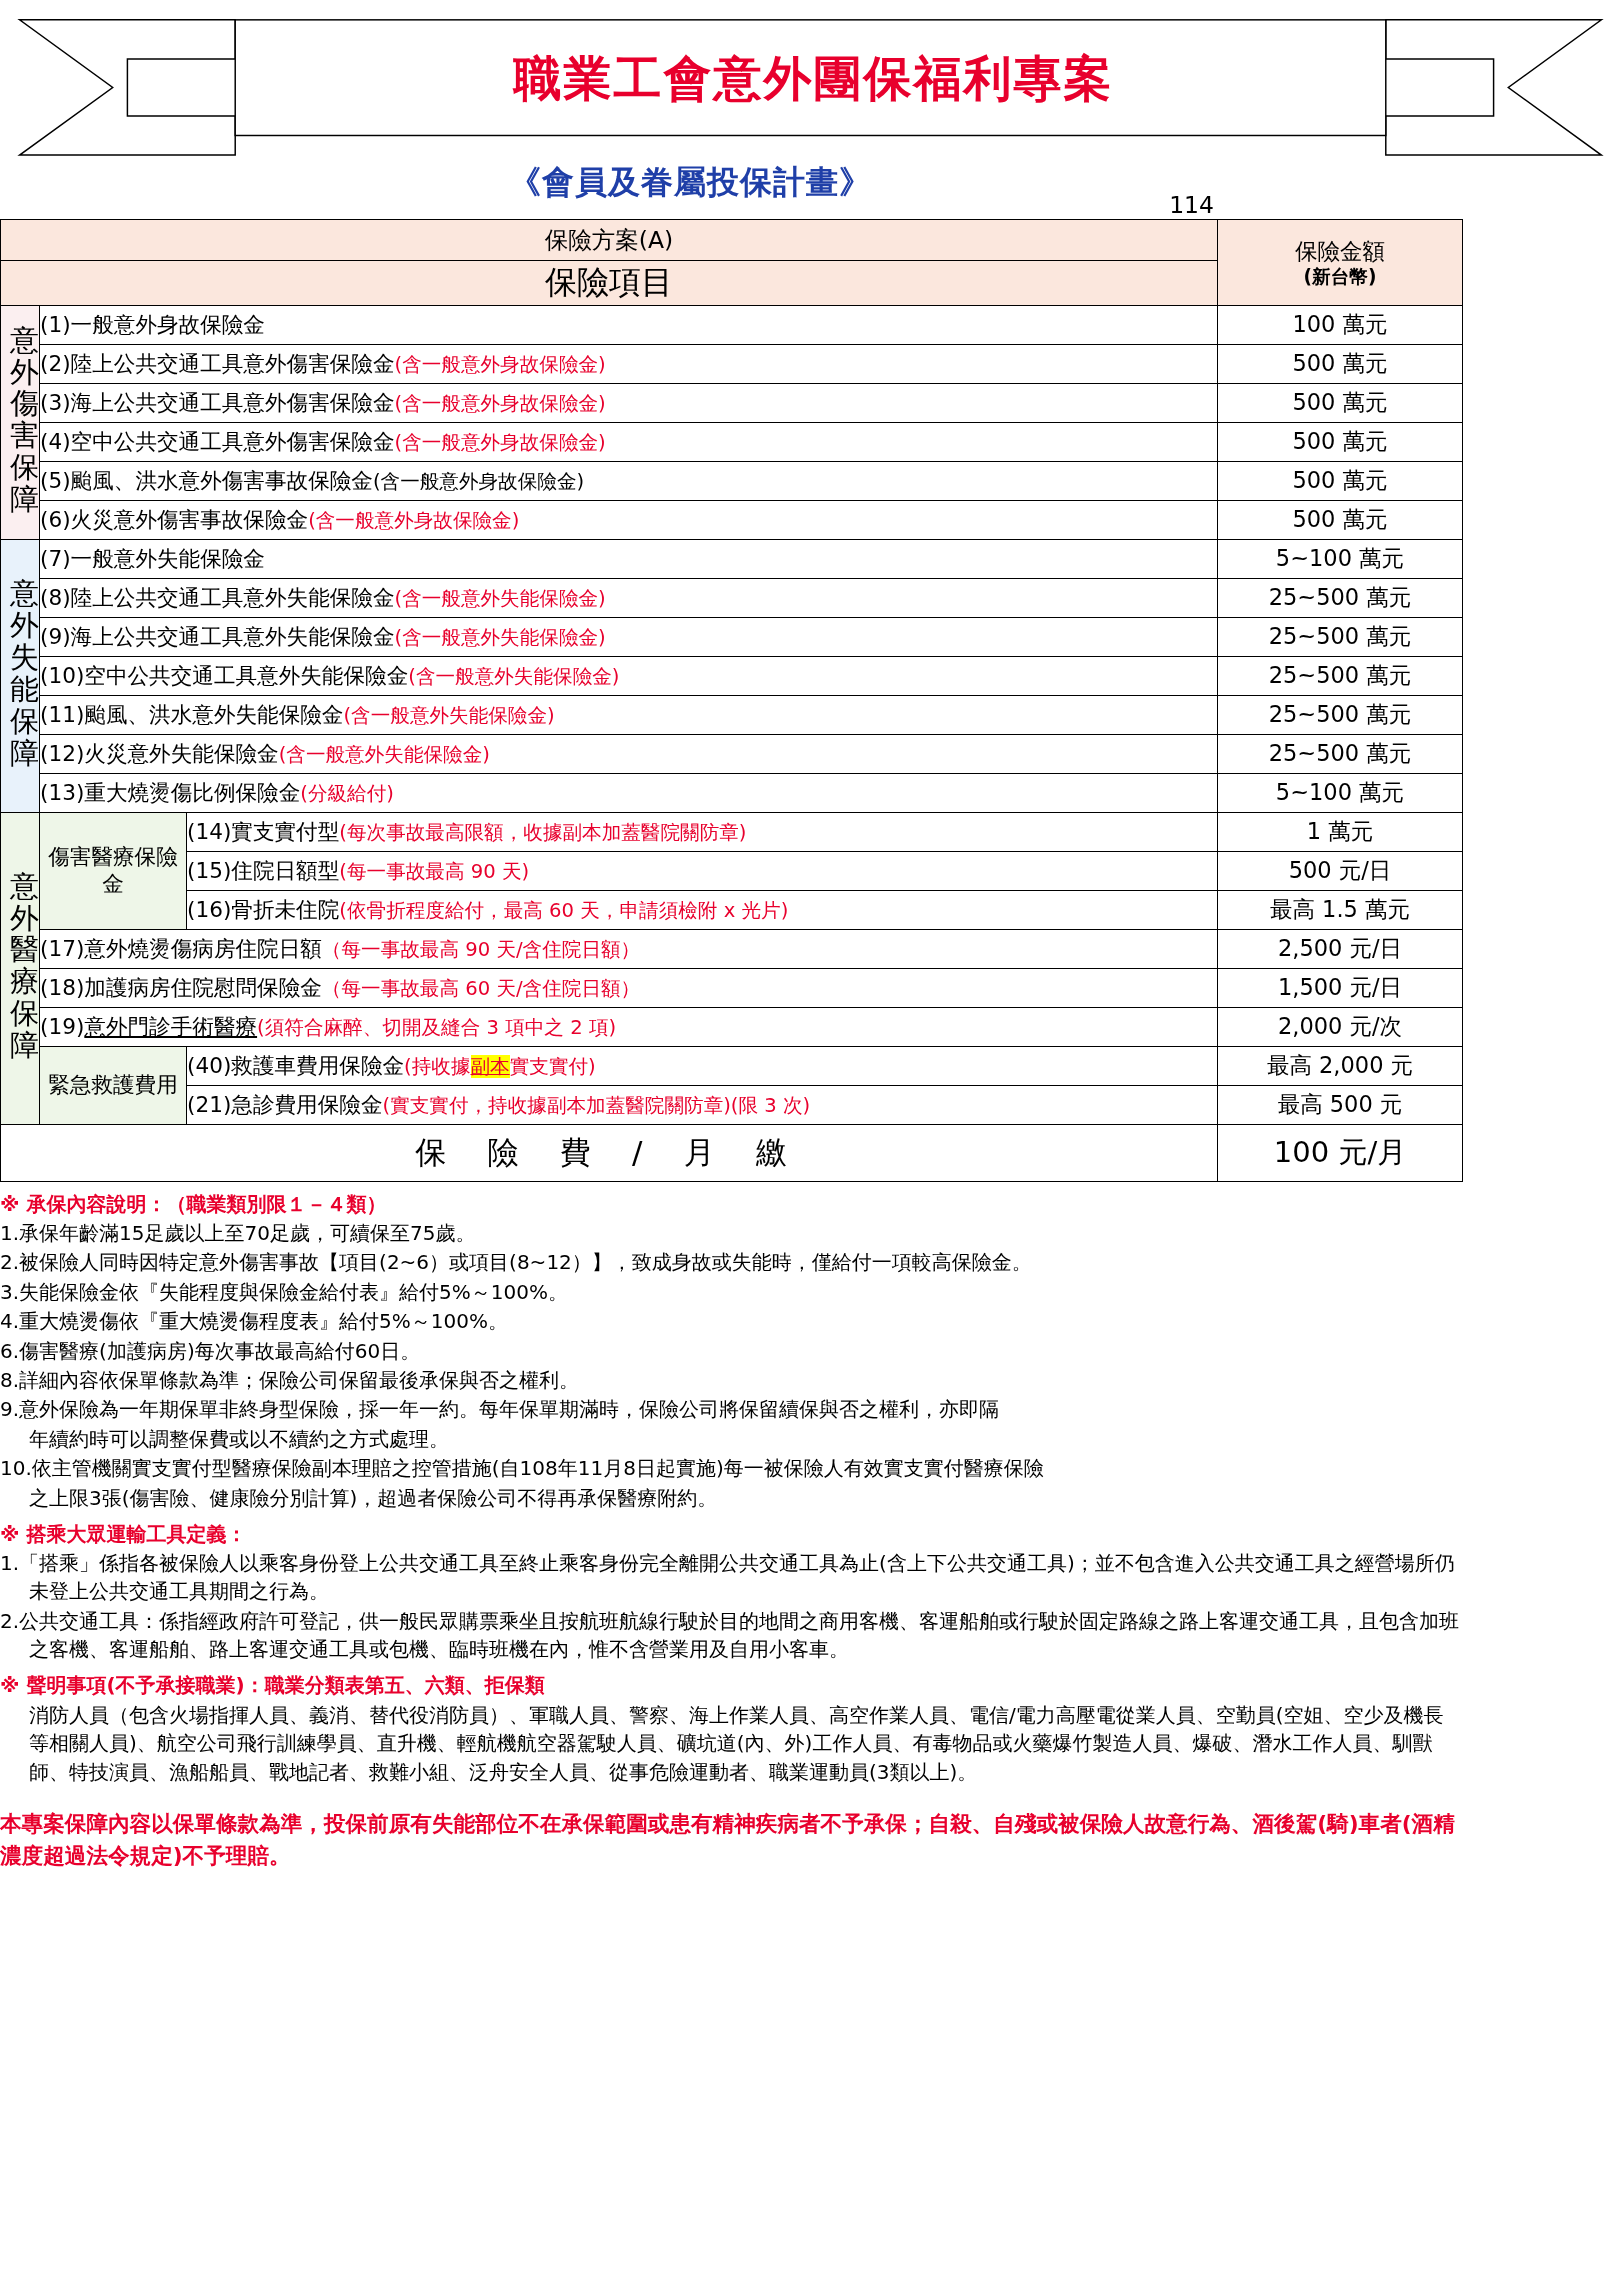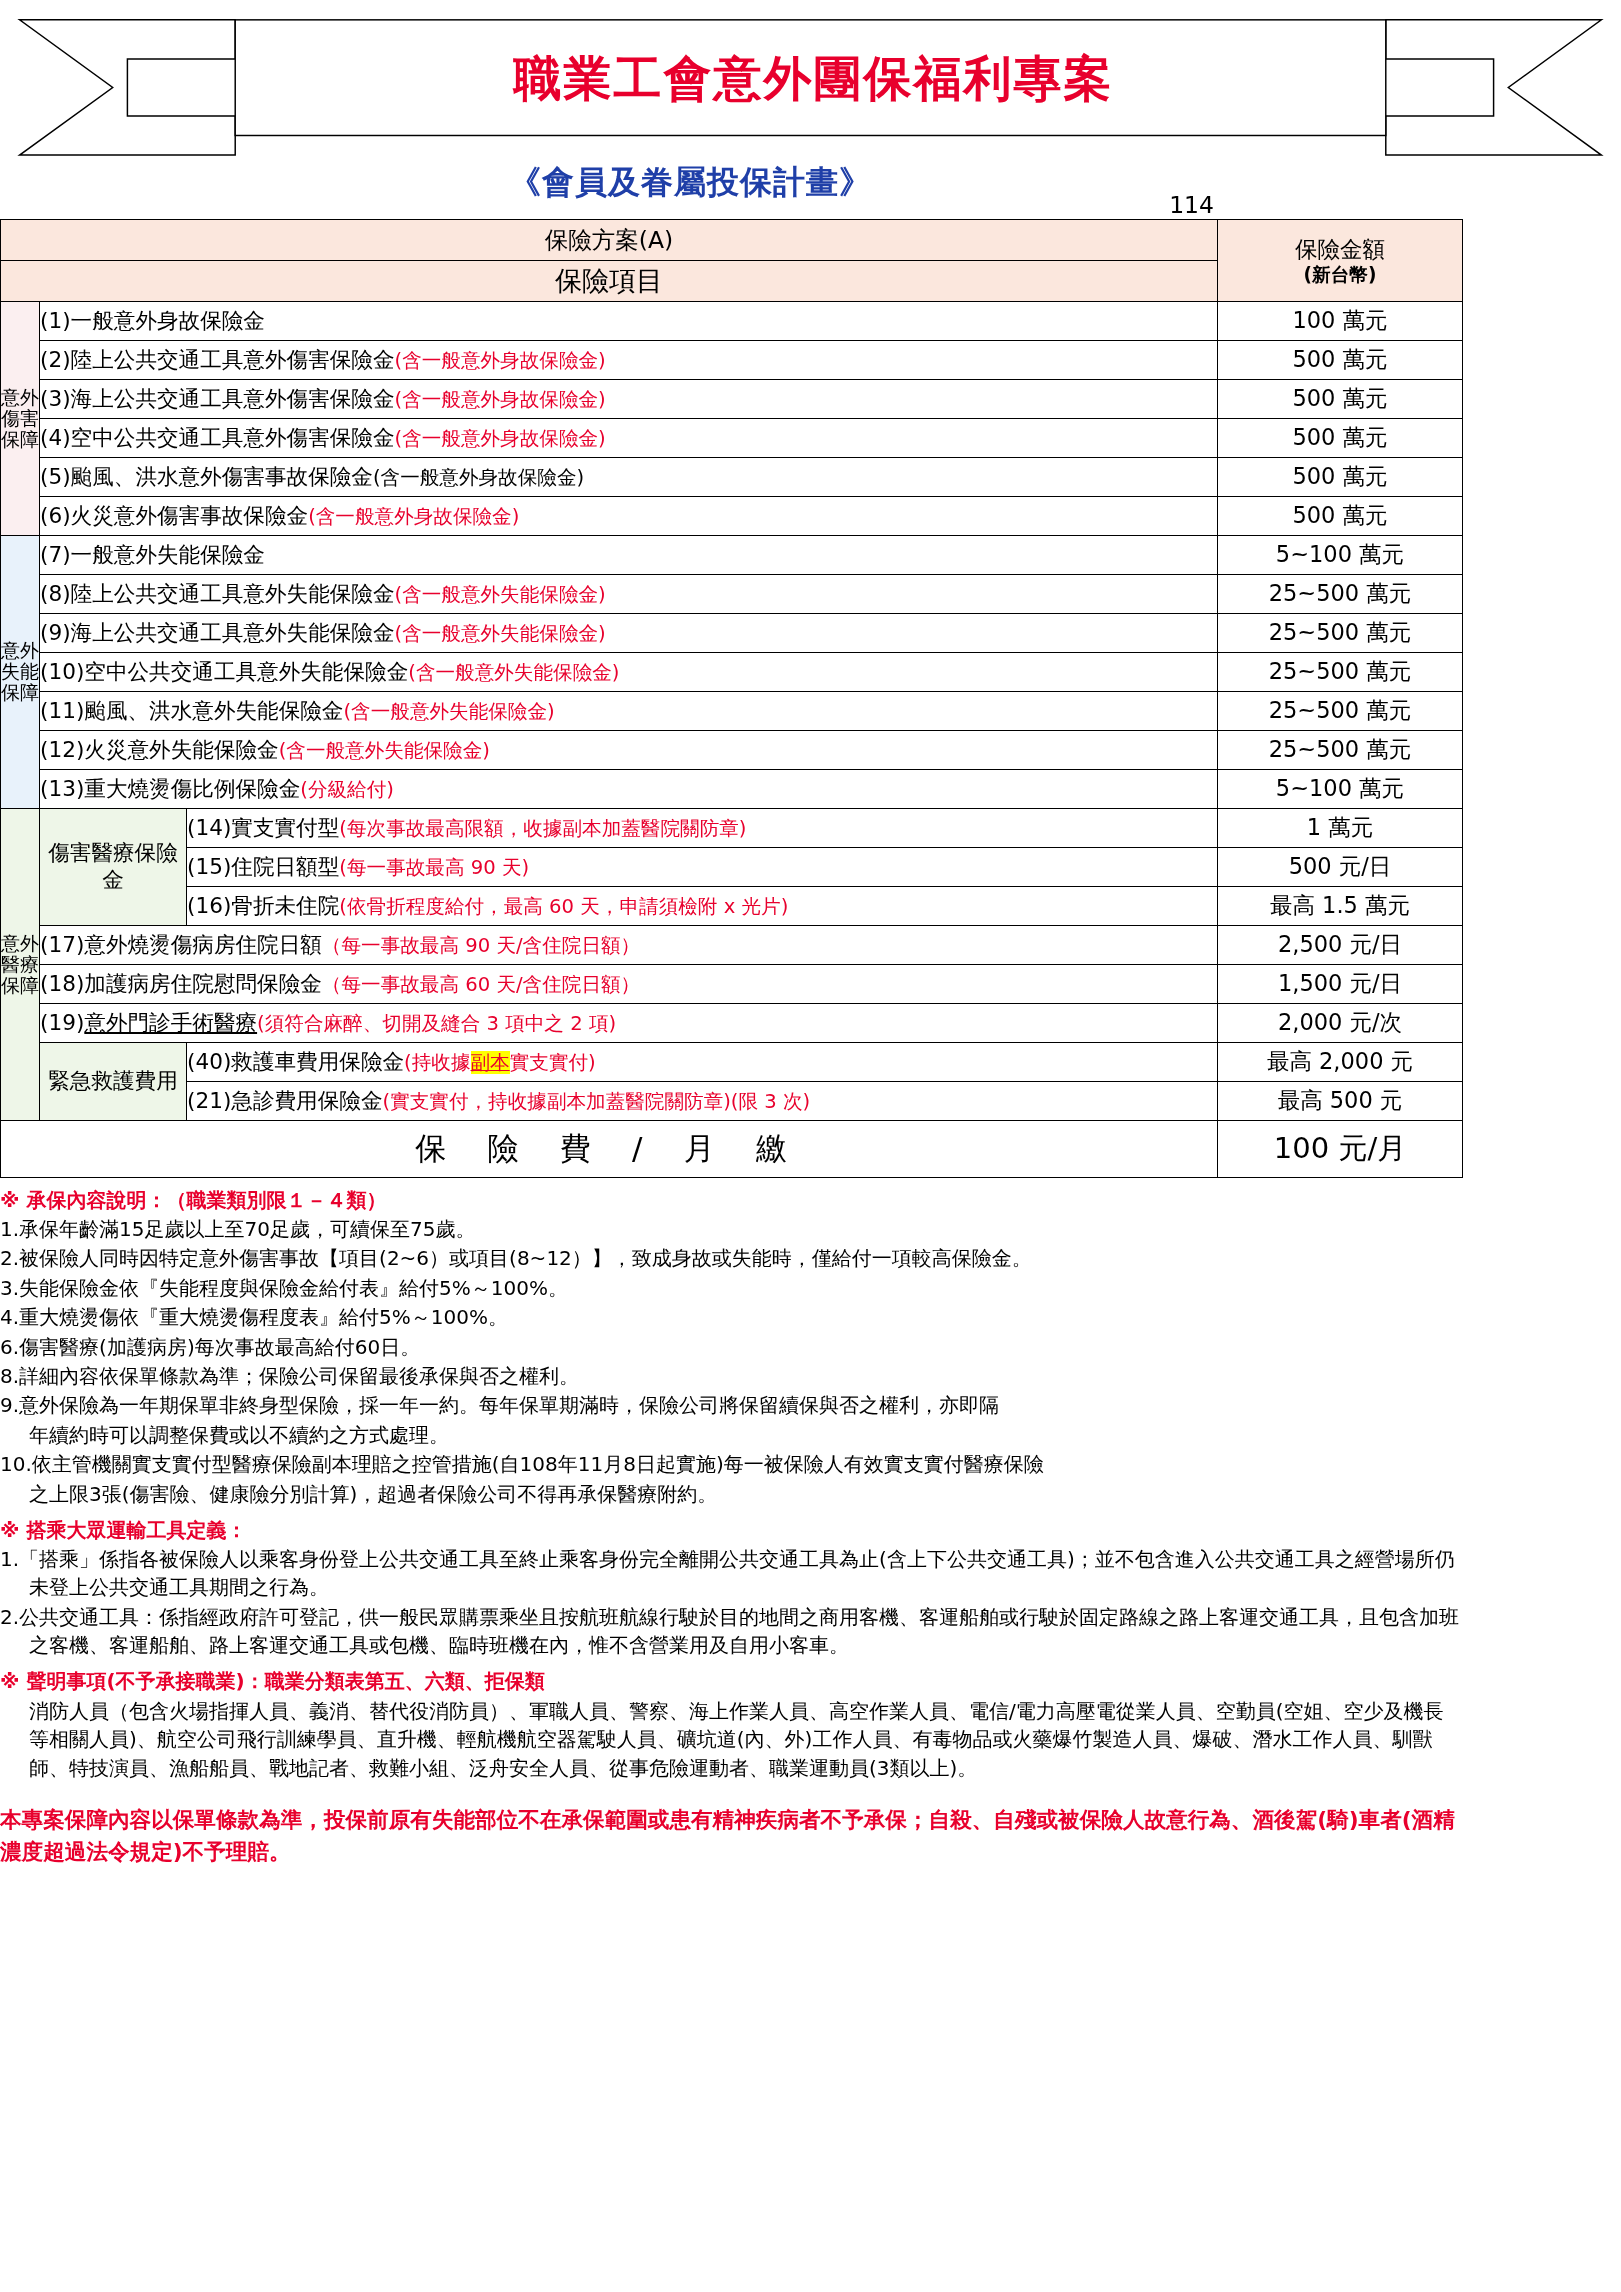--- a/index.html
+++ b/index.html
@@ -41,29 +41,30 @@
     width:1462px;
     table-layout:fixed;
   }
   table.main td, table.main th {
     border:1.5px solid #000;
     padding:0;
     font-weight:normal;
     margin-left:26px;
   }
   .hdr { background:#fbe7dd; text-align:center; font-size:23.5px; font-weight:bold; height:41px; }
-  .hdr-sub { background:#fbe7dd; text-align:center; font-size:27px; font-weight:bold; height:41px; }
+  .hdr-sub { background:#fbe7dd; text-align:center; font-size:32px; font-weight:bold; height:41px; }
   .amt-hdr { background:#fbe7dd; text-align:center; font-size:22.5px; font-weight:bold; line-height:1.25; }
   .amt-hdr .small { font-size:18.6px; font-weight:bold; }
 
   .catcell {
-    text-align:left; vertical-align:middle;
-    font-size:19px; font-weight:bold;
+    text-align:right; vertical-align:middle;
+    font-size:29px; font-weight:bold;
     line-height:1.1;
     width:39px;
+    font-family:Liberation Mono, monospace;
   }
   .cat-a { background:#fbeff0; }
   .cat-b { background:#e8f2fb; }
   .cat-c { background:#eef6e8; }
   .subcat {
     text-align:center; vertical-align:middle;
     font-size:21.6px; font-weight:bold; line-height:1.25;
     background:#eef6e8;
     width:147px;
   }

